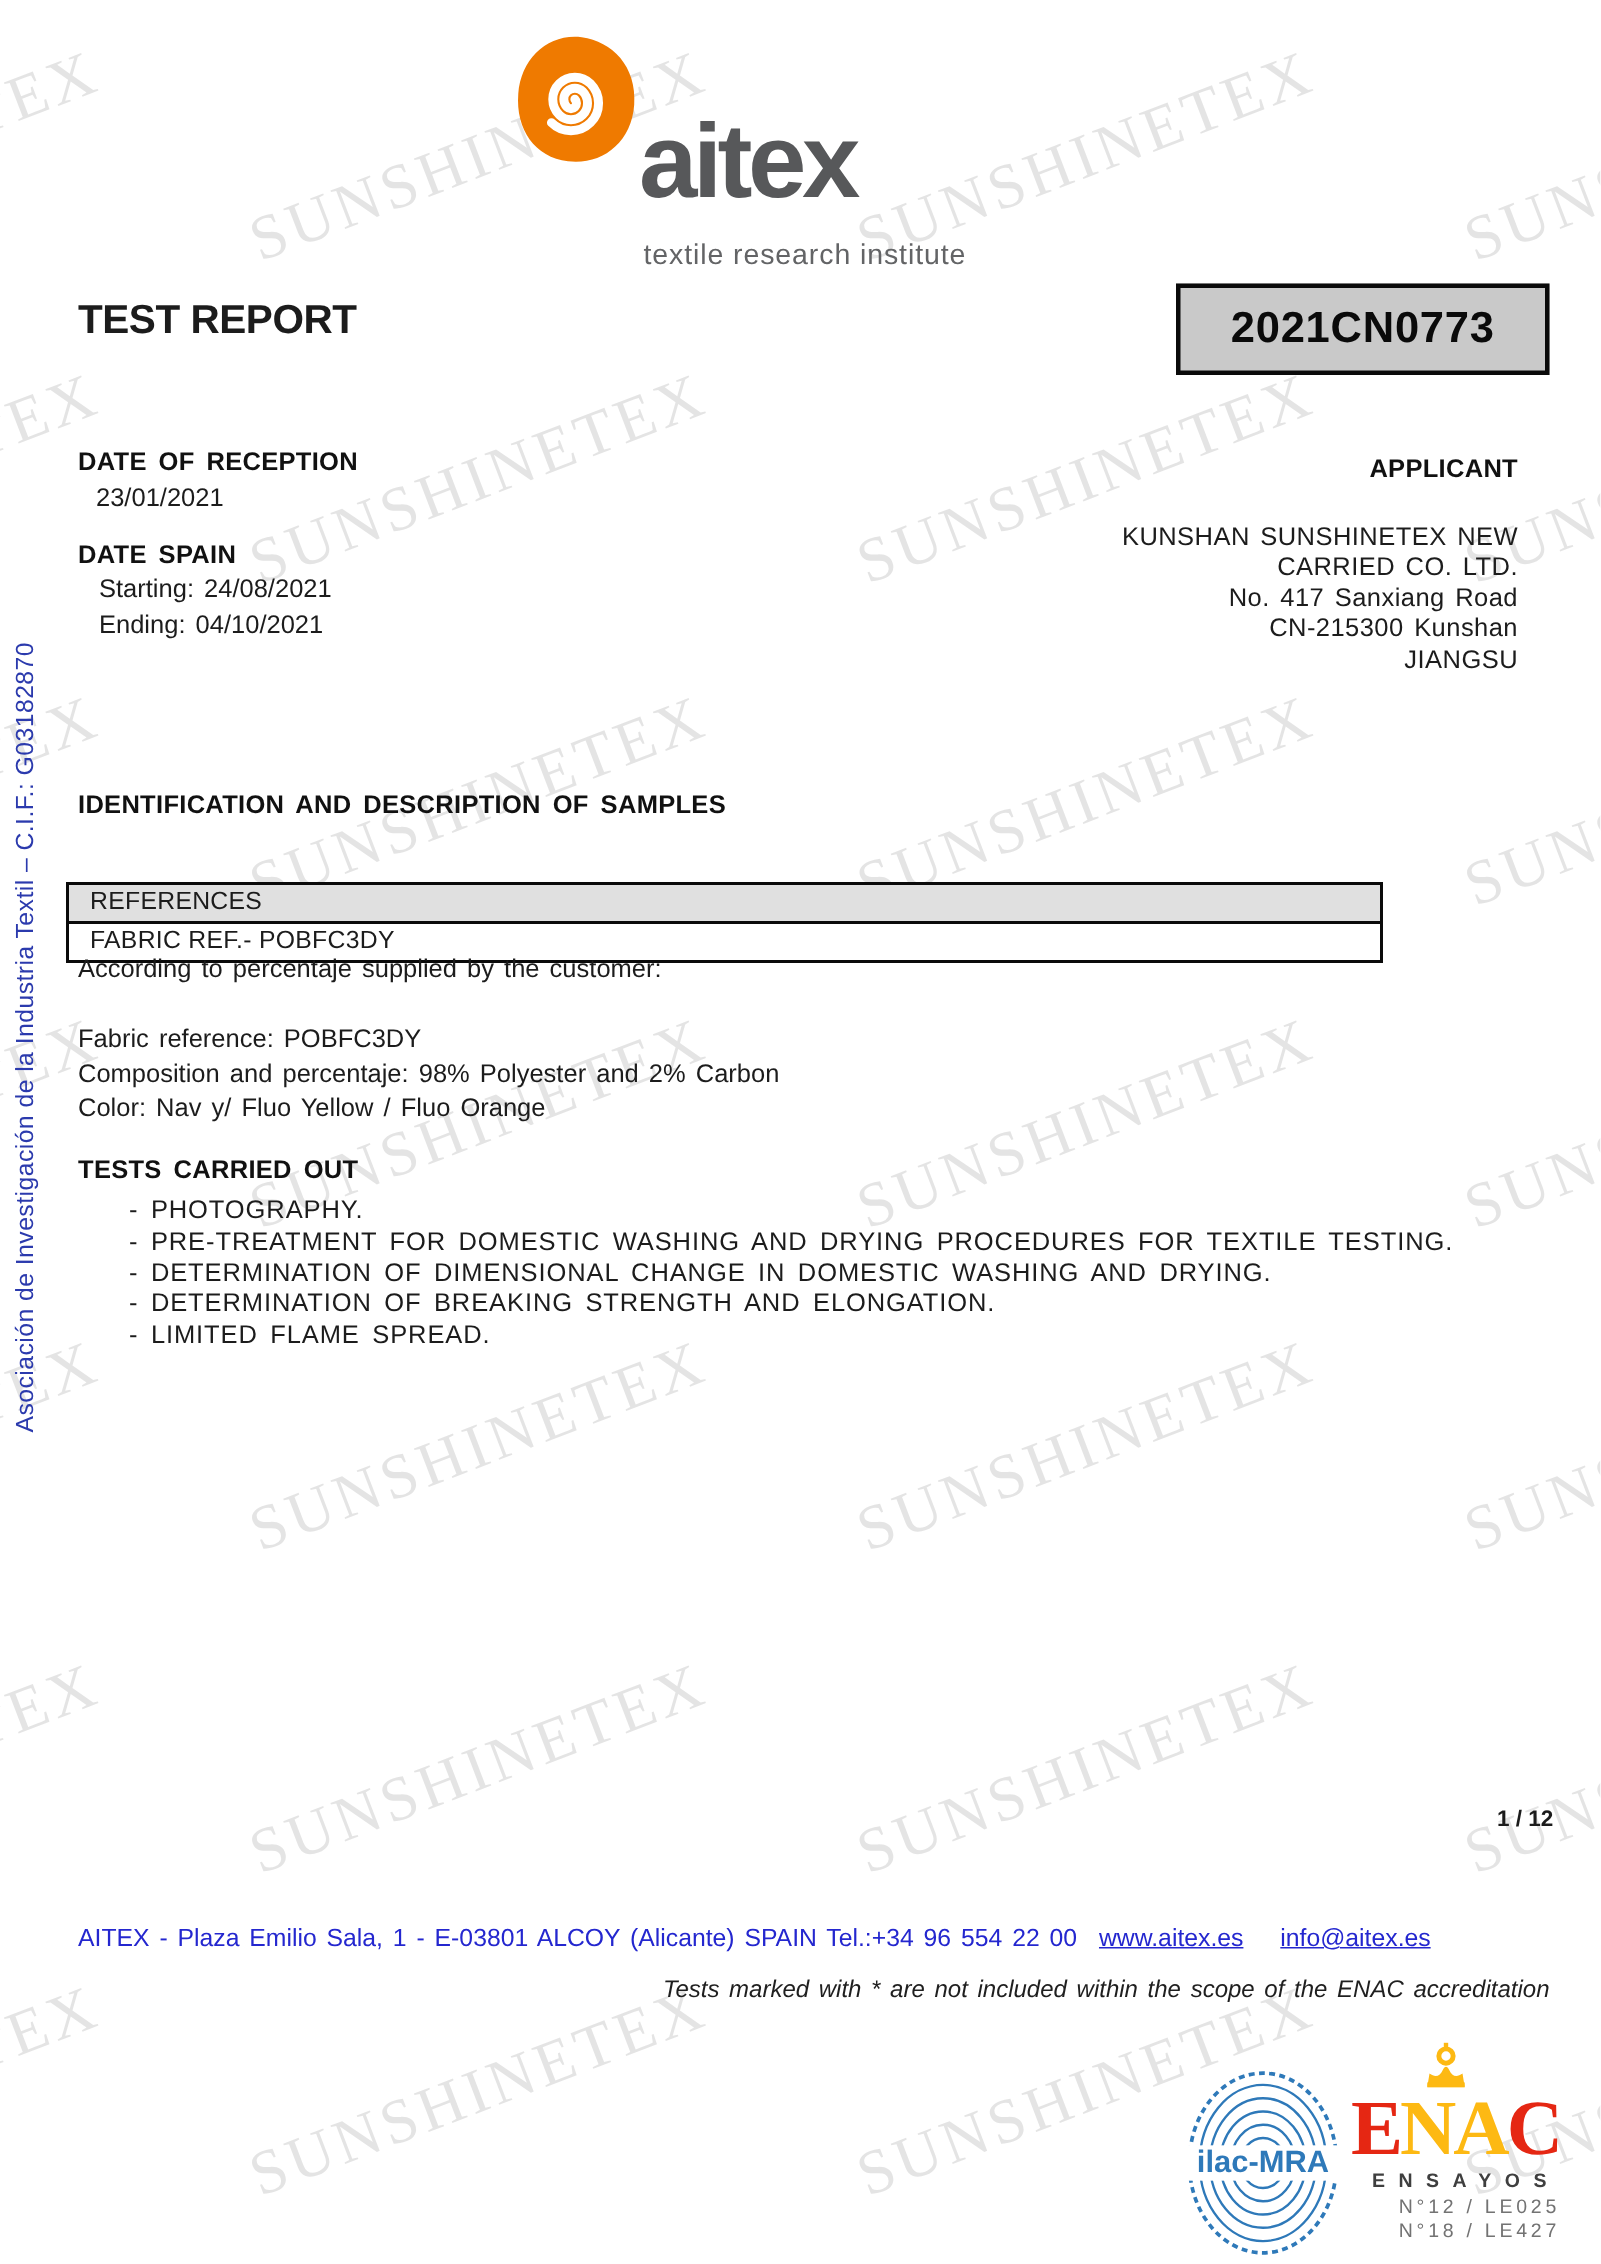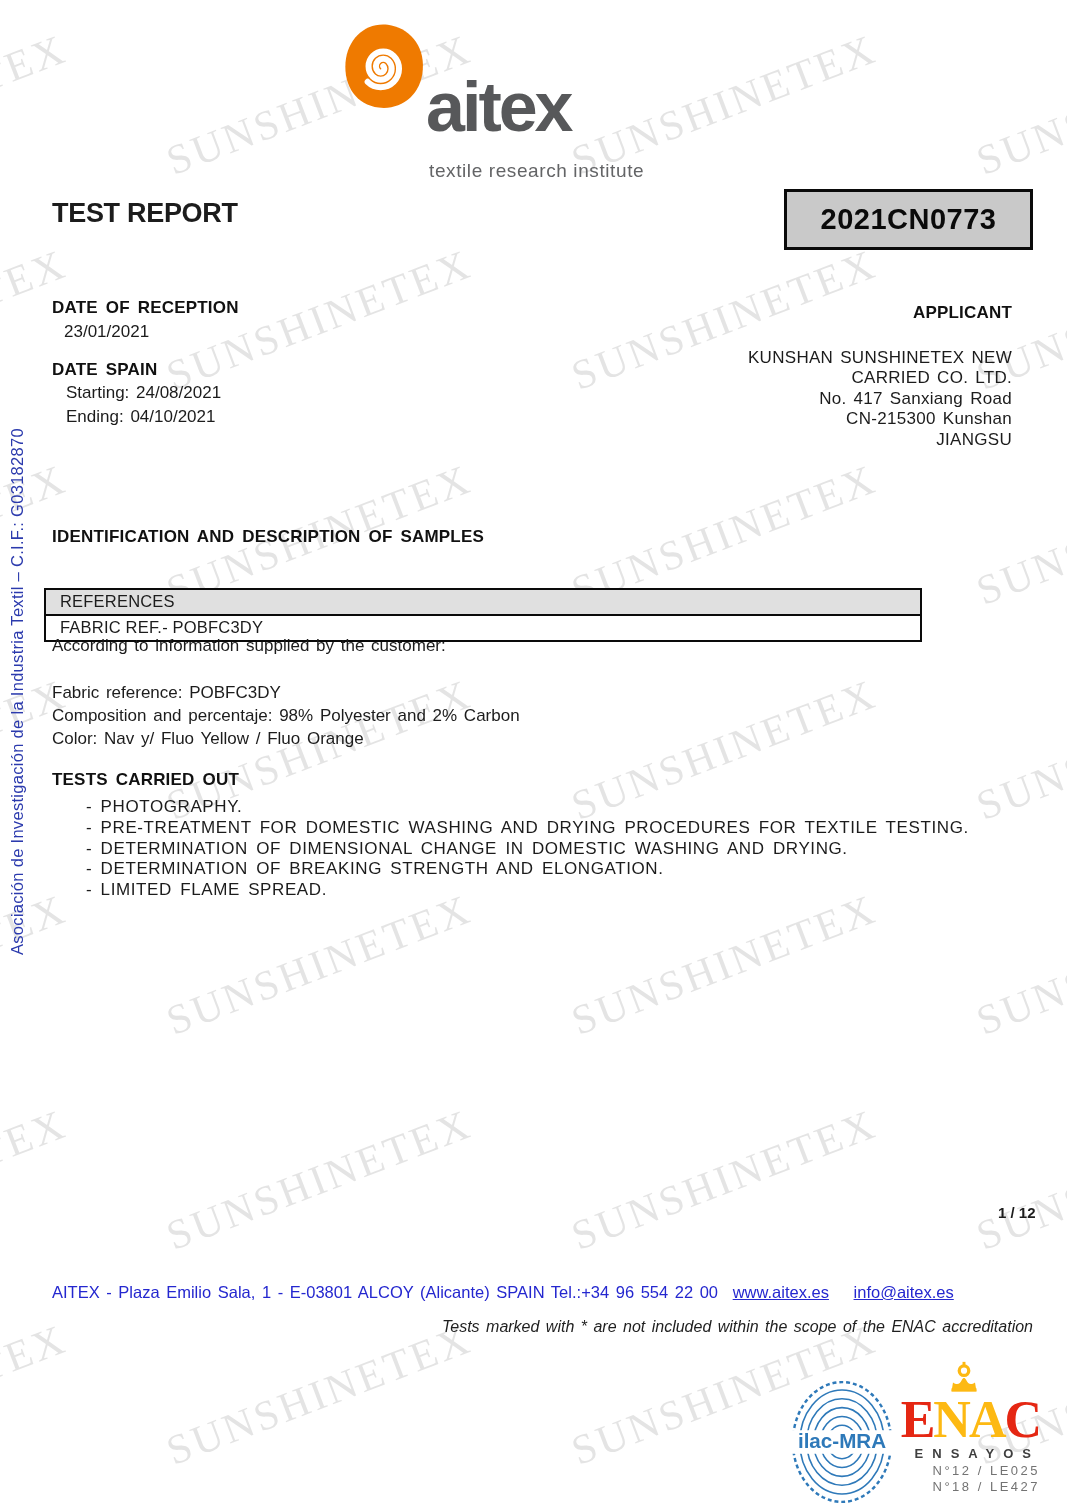--- a/index.html
+++ b/index.html
@@ -131,21 +131,21 @@
     <div class="v">No. 417 Sanxiang Road</div>
     <div class="v">CN-215300 Kunshan</div>
     <div class="v">JIANGSU</div>
   </div>
 
   <div class="samples-heading h">IDENTIFICATION AND DESCRIPTION OF SAMPLES</div>
   <div class="ref-table">
     <div class="row head">REFERENCES</div>
     <div class="row data">FABRIC REF.- POBFC3DY</div>
   </div>
-  <div class="according v">According to information supplied by the customer:</div>
+  <div class="according v">According to percentaje supplied by the customer:</div>
   <div class="sample-details">
     <div class="v">Fabric reference: POBFC3DY</div>
     <div class="v">Composition and percentaje: 98% Polyester and 2% Carbon</div>
     <div class="v">Color: Nav y/ Fluo Yellow / Fluo Orange</div>
   </div>
 
   <div class="tests-heading h">TESTS CARRIED OUT</div>
   <div class="tests-list">
     <div class="v">- PHOTOGRAPHY.</div>
     <div class="v">- PRE-TREATMENT FOR DOMESTIC WASHING AND DRYING PROCEDURES FOR TEXTILE TESTING.</div>

